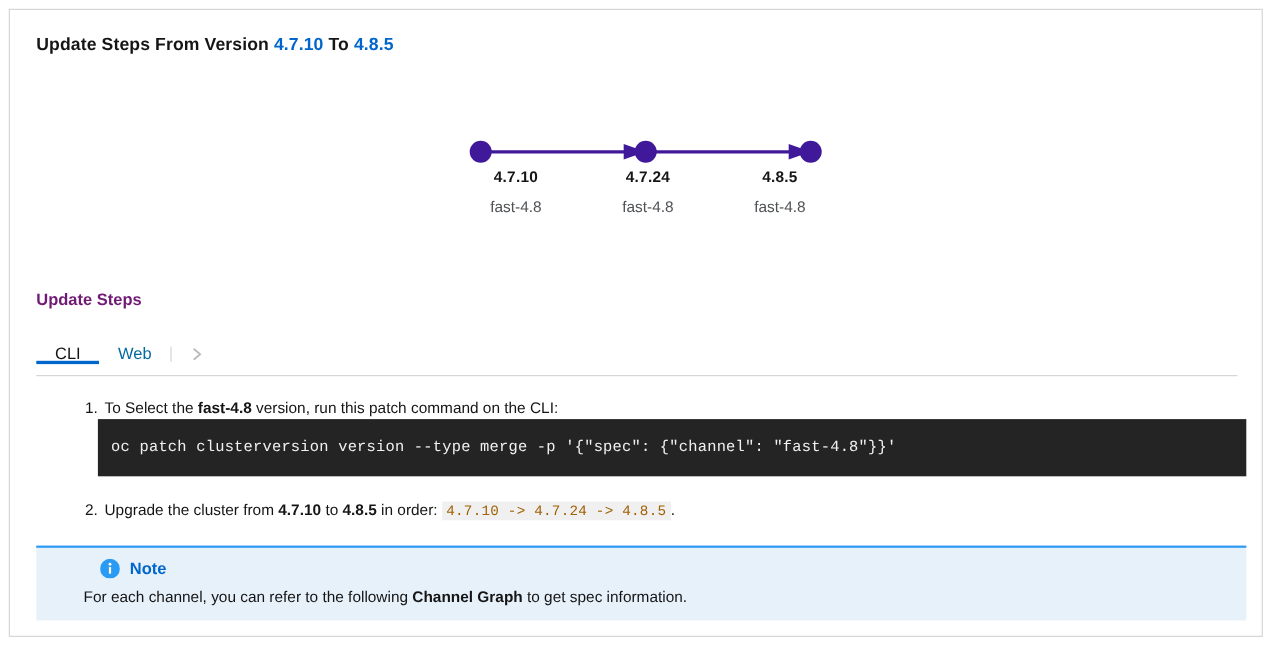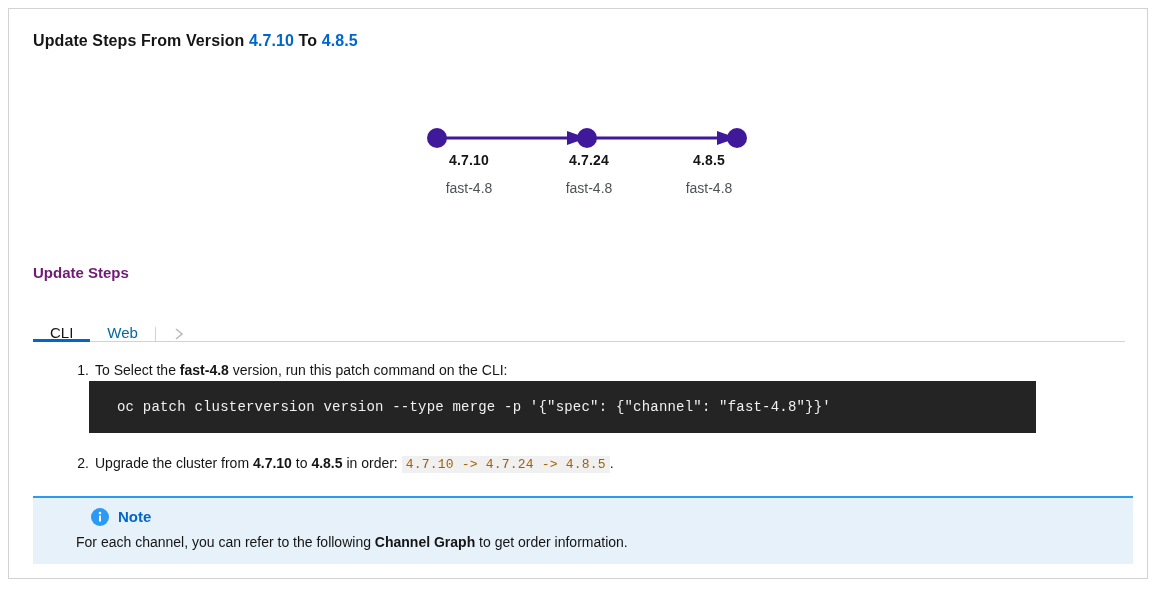--- a/index.html
+++ b/index.html
@@ -95,21 +95,21 @@
 
   .tabs {
     position: absolute;
     left: 24px;
     top: 293px;
     width: 1092px;
     height: 40px;
     border-bottom: 1px solid #d2d2d2;
     box-sizing: border-box;
     display: flex;
-    align-items: flex-end;
+    align-items: center;
   }
   .tab {
     position: relative;
     display: flex;
     align-items: center;
     justify-content: center;
     padding: 0 17px;
     font-size: 15px;
     color: #0369a1;
     cursor: pointer;
@@ -160,27 +160,27 @@
   }
   .step b { font-weight: bold; }
 
   #step1 { left: 62px; top: 351px; width: 1050px; }
   #step2 { left: 62px; top: 444px; width: 1050px; }
 
   .code-block {
     position: absolute;
     left: 80px;
     top: 372px;
-    width: 947px;
+    width: 1044px;
     height: 52px;
     background: #242424;
     box-sizing: border-box;
     display: flex;
     align-items: center;
-    padding-left: 28px;
+    padding-left: 12px;
     overflow: hidden;
   }
   .code-block code {
     font-family: "Liberation Mono", monospace;
     font-size: 14px;
     color: #f0f0f0;
     white-space: pre;
     letter-spacing: 0.2px;
   }
 
@@ -200,21 +200,21 @@
     top: 487px;
     width: 1100px;
     height: 68px;
     background: #e7f1fa;
     border-top: 2px solid #2b9af3;
     box-sizing: border-box;
     padding: 10px 16px 0 16px;
   }
   .note-head {
     display: flex;
-    align-items: flex-start;
+    align-items: center;
     gap: 9px;
     padding-left: 42px;
   }
   .note-icon {
     width: 18px;
     height: 18px;
     flex: 0 0 18px;
   }
   .note-title {
     font-size: 15px;
@@ -292,16 +292,16 @@
 
   <div class="note">
     <div class="note-head">
       <svg class="note-icon" viewBox="0 0 18 18">
         <circle cx="9" cy="9" r="9" fill="#2b9af3"></circle>
         <rect x="8" y="7.5" width="2" height="6" fill="#ffffff"></rect>
         <circle cx="9" cy="5" r="1.3" fill="#ffffff"></circle>
       </svg>
       <span class="note-title">Note</span>
     </div>
-    <div class="note-body"><span>For each channel, you can refer to the following </span><b>Channel Graph</b><span> to get order information.</span></div>
+    <div class="note-body"><span>For each channel, you can refer to the following </span><b>Channel Graph</b><span> to get spec information.</span></div>
   </div>
 
 </div>
 
 </body></html>

